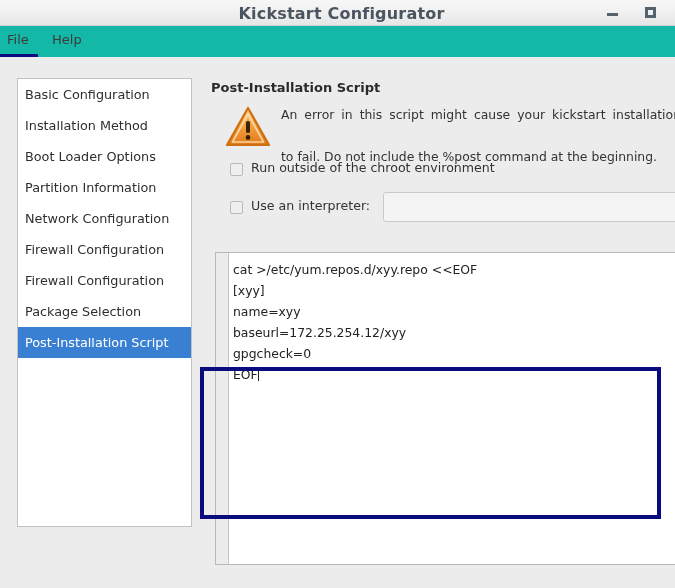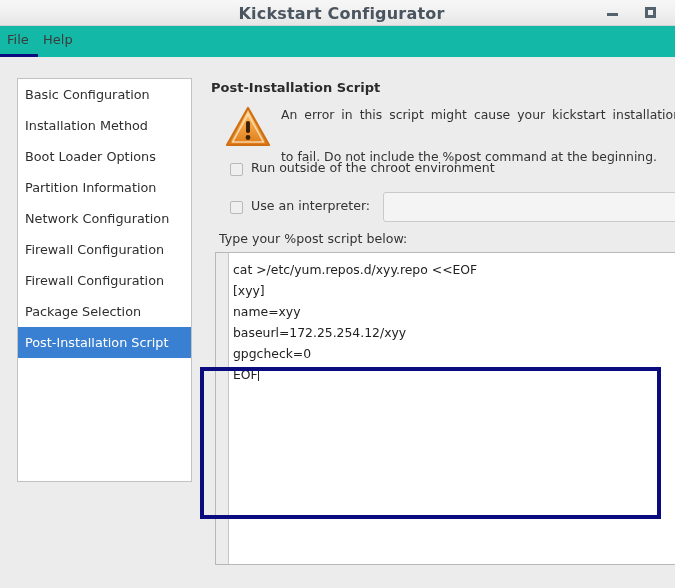--- a/index.html
+++ b/index.html
@@ -76,21 +76,21 @@
     background: #14b8a6;
   }
   .menu-item {
     position: absolute;
     top: 6px;
     font-size: 13px;
     color: #3b3b3b;
     cursor: default;
   }
   #menu-file { left: 7px; }
-  #menu-help { left: 43px; }
+  #menu-help { left: 52px; }
 
   
   #file-annotation {
     position: absolute;
     left: -6px;
     top: 28px;
     width: 44px;
     height: 32px;
     border: 3px solid #0b0b80;
     box-sizing: border-box;
@@ -105,21 +105,21 @@
     height: 531px;
     background: #ececec;
   }
 
   
   #sidebar {
     position: absolute;
     left: 17px;
     top: 21px;
     width: 175px;
-    height: 404px;
+    height: 449px;
     background: #ffffff;
     border: 1px solid #c2c2c2;
     box-sizing: border-box;
     overflow: hidden;
   }
   .sidebar-item {
     height: 31px;
     line-height: 31px;
     padding-left: 7px;
     font-size: 12.8px;
@@ -366,21 +366,20 @@
         <span class="checkbox"></span>
         <span class="check-label">Run outside of the chroot environment</span>
       </div>
 
       <div class="check-row" id="interpreter-row">
         <span class="checkbox"></span>
         <span class="check-label">Use an interpreter:</span>
         <input id="interpreter-input" type="text" value="" style="">
       </div>
 
-      <div id="script-label">Type your %post script below:</div>
 
       <div id="script-area-wrap">
         <div id="script-gutter"></div>
         <div id="script-text"><span id="script-content">cat &gt;/etc/yum.repos.d/xyy.repo &lt;&lt;EOF
 [xyy]
 name=xyy
 baseurl=172.25.254.12/xyy
 gpgcheck=0
 EOF</span><span class="caret"></span></div>
       </div>

